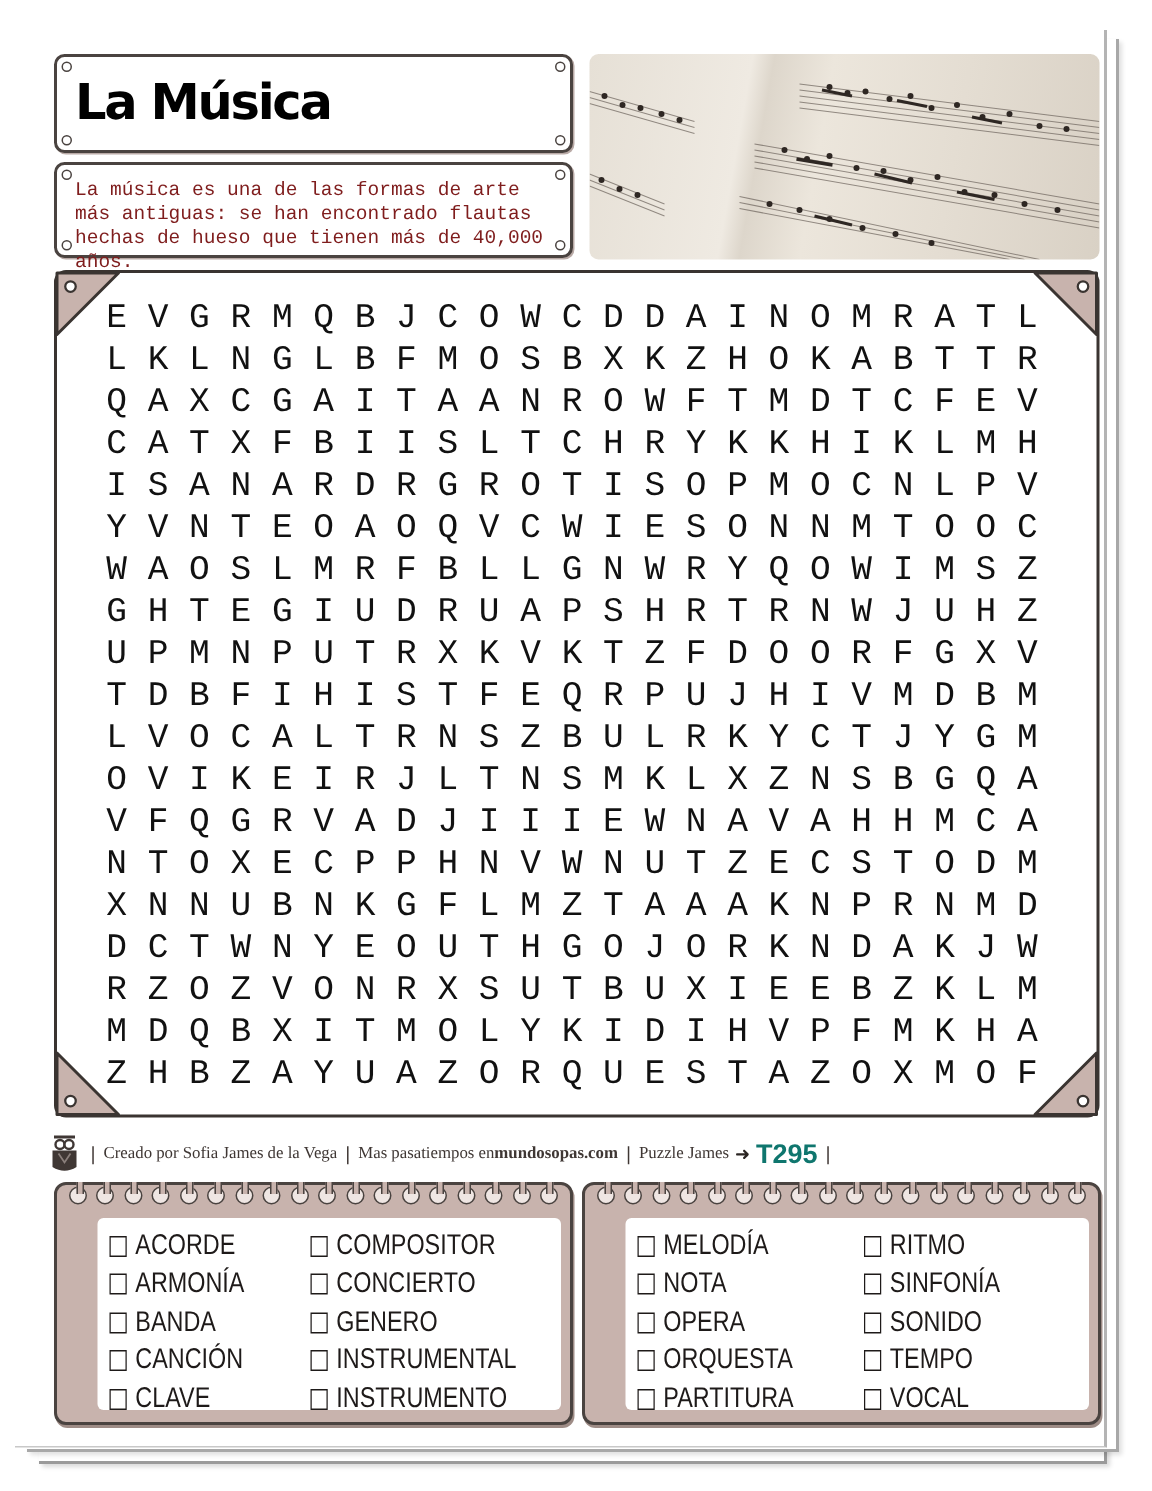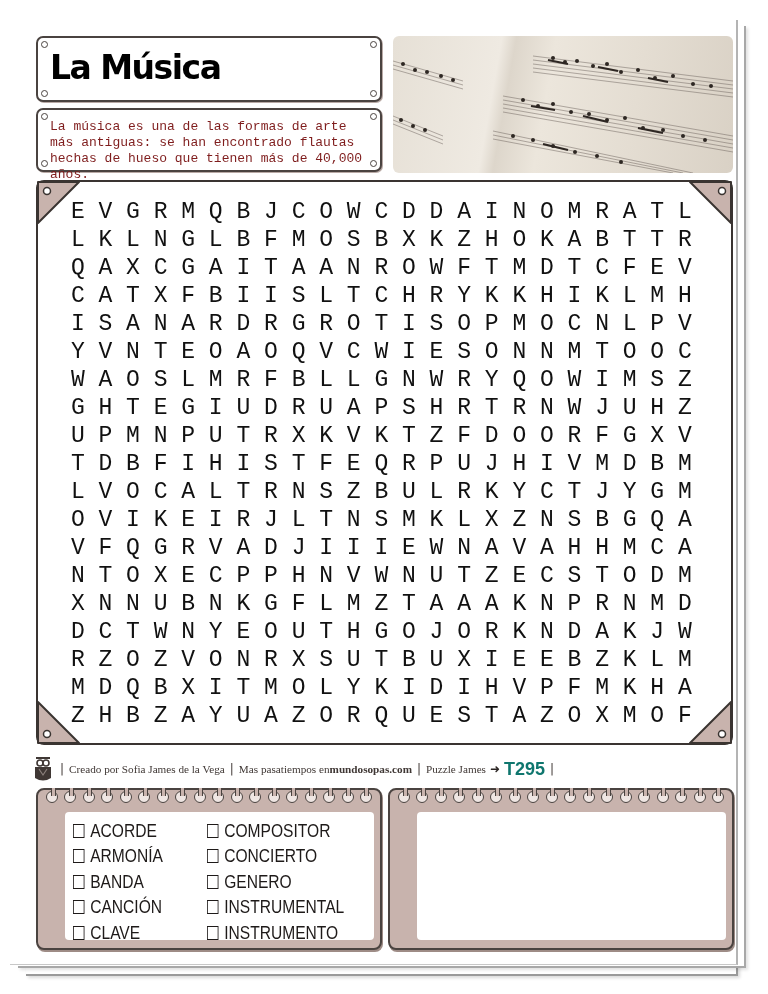--- a/index.html
+++ b/index.html
@@ -713,14 +713,58 @@
       <span class="ring"></span>
       <span class="ring"></span>
       <span class="ring"></span>
       <span class="ring"></span>
       <span class="ring"></span>
       <span class="ring"></span>
       <span class="ring"></span>
       <span class="ring"></span>
     </div>
   <div class="pad-inner">
+    <div class="wcol">
+        <div class="word">
+          <span class="cb"></span>
+          <span>MELODÍA</span>
+        </div>
+        <div class="word">
+          <span class="cb"></span>
+          <span>NOTA</span>
+        </div>
+        <div class="word">
+          <span class="cb"></span>
+          <span>OPERA</span>
+        </div>
+        <div class="word">
+          <span class="cb"></span>
+          <span>ORQUESTA</span>
+        </div>
+        <div class="word">
+          <span class="cb"></span>
+          <span>PARTITURA</span>
+        </div>
+      </div>
+    <div class="wcol">
+        <div class="word">
+          <span class="cb"></span>
+          <span>RITMO</span>
+        </div>
+        <div class="word">
+          <span class="cb"></span>
+          <span>SINFONÍA</span>
+        </div>
+        <div class="word">
+          <span class="cb"></span>
+          <span>SONIDO</span>
+        </div>
+        <div class="word">
+          <span class="cb"></span>
+          <span>TEMPO</span>
+        </div>
+        <div class="word">
+          <span class="cb"></span>
+          <span>VOCAL</span>
+        </div>
+      </div>
   </div>
 </div>
 
 </body></html>

